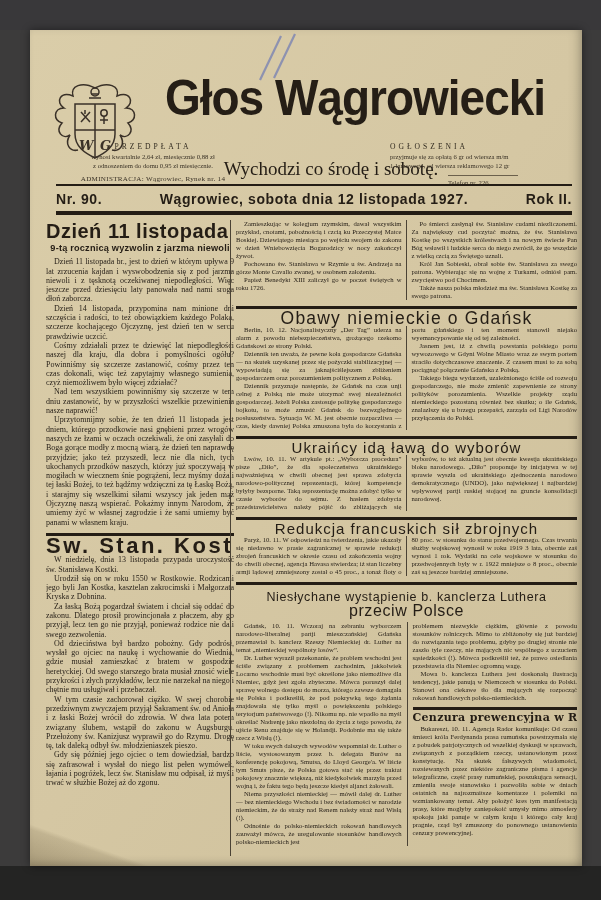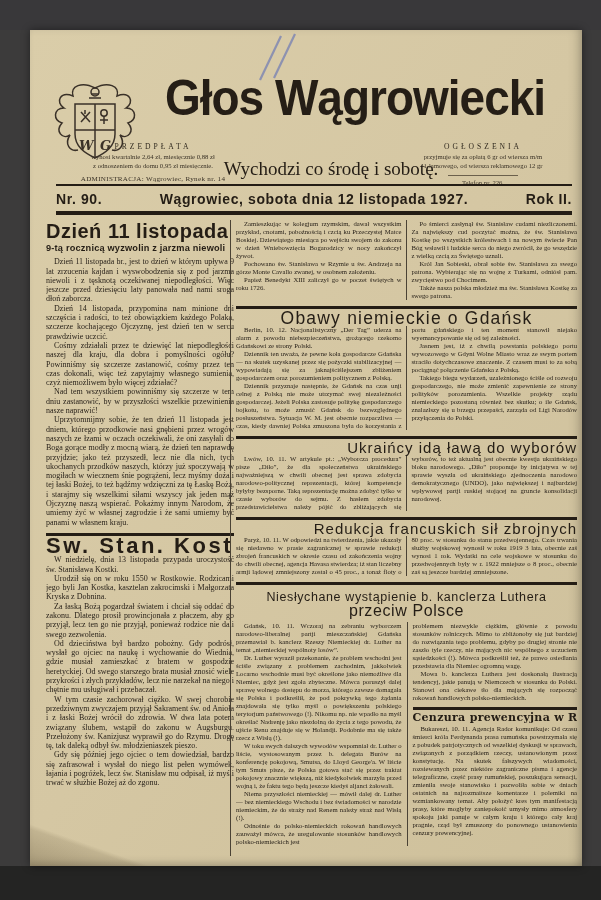--- a/index.html
+++ b/index.html
@@ -28,21 +28,21 @@
   .mast-title{
     position:absolute;left:104px;top:38px;width:442px;margin:0;text-align:center;
     font-family:"Liberation Sans",sans-serif;font-weight:bold;font-size:46px;
     letter-spacing:-1px;color:#251e16;transform:scaleY(1.1);transform-origin:top;
     white-space:nowrap;
   }
   .przed{position:absolute;left:26px;top:113px;width:194px;text-align:center;font-size:6.7px;line-height:8.3px;color:#3a3226;}
   .przed .h, .oglo .h{font-size:7.6px;letter-spacing:3px;margin-bottom:2px;color:#312a1f;}
   .przed .admin{margin-top:5px;font-size:7.1px;letter-spacing:.3px;}
   .motto{position:absolute;left:188px;top:128px;width:226px;text-align:center;font-size:19px;color:#241d15;}
-  .oglo{position:absolute;left:360px;top:113px;width:186px;text-align:center;font-size:6.7px;line-height:8.3px;color:#3a3226;}
+  .oglo{position:absolute;left:360px;top:113px;width:186px;font-size:6.7px;line-height:8.3px;color:#3a3226;}
   .oglo .tel{margin:5px auto 0;padding-top:3px;width:70px;border-top:1px solid #6b604c;}
 
   .rule-a{position:absolute;left:26px;top:154px;width:516px;height:2px;background:#241d15;}
   .dateline{
     position:absolute;left:26px;top:159px;width:516px;height:20px;
     display:flex;justify-content:space-between;align-items:center;
     font-family:"Liberation Sans",sans-serif;font-weight:bold;font-size:14px;letter-spacing:.6px;color:#241d15;
   }
   .rule-b{position:absolute;left:26px;top:181px;width:516px;height:3.5px;background:#241d15;}
 
@@ -55,24 +55,24 @@
   .col23{
     position:absolute;left:206px;top:190px;width:341px;height:642px;overflow:hidden;
     font-size:6.7px;line-height:8px;text-align:justify;
   }
 
   .par{margin:0;text-indent:8px;}
   .sec-rule{height:3px;background:#241d15;margin:6px 0 5px;}
   .sec-rule.short{margin:5px 0 4px;}
 
   .h-dzien{font-family:"Liberation Sans",sans-serif;font-weight:bold;font-size:20px;line-height:22px;letter-spacing:.5px;margin:0 0 2px;text-align:left;color:#241d15;}
-  .h-sub{font-family:"Liberation Sans",sans-serif;font-weight:bold;font-size:9.2px;margin:0 0 4px;text-align:left;letter-spacing:.2px;color:#241d15;}
+  .h-sub{font-family:"Liberation Sans",sans-serif;font-weight:bold;font-size:9.2px;margin:0 0 4px;text-align:center;letter-spacing:.2px;color:#241d15;}
   .h-kostka{font-family:"Liberation Sans",sans-serif;font-weight:bold;font-size:22px;letter-spacing:2.5px;text-align:center;margin:1px 0 5px;color:#241d15;white-space:nowrap;}
   .h-lg{font-family:"Liberation Sans",sans-serif;font-weight:normal;font-size:17.5px;letter-spacing:1.2px;text-align:center;margin:2px 0 4px;color:#241d15;white-space:nowrap;}
-  .h-md{font-family:"Liberation Sans",sans-serif;font-weight:normal;font-size:15px;letter-spacing:1px;text-align:right;margin:2px 0 3px;color:#241d15;white-space:nowrap;}
+  .h-md{font-family:"Liberation Sans",sans-serif;font-weight:normal;font-size:15px;letter-spacing:1px;text-align:center;margin:2px 0 3px;color:#241d15;white-space:nowrap;}
   .h-sm{font-family:"Liberation Sans",sans-serif;font-weight:normal;font-size:12.5px;letter-spacing:.6px;text-align:center;margin:2px 0 0;line-height:14px;color:#241d15;}
   .h-sm2{font-family:"Liberation Sans",sans-serif;font-weight:normal;font-size:16px;letter-spacing:.6px;text-align:center;margin:0 0 4px;line-height:14px;color:#241d15;}
   .h-black{font-family:"DejaVu Serif",serif;font-weight:bold;font-size:11px;letter-spacing:.3px;text-align:center;margin:2px 0 3px;color:#241d15;white-space:nowrap;}
 
   .twocol{column-count:2;column-gap:10px;column-rule:1px solid #4a4234;}
   .manual{display:flex;}
   .manual .mleft{width:50%;padding-right:5px;box-sizing:border-box;}
   .manual .mright{width:50%;padding-left:5px;box-sizing:border-box;border-left:1px solid #4a4234;}
 </style>
 </head>

